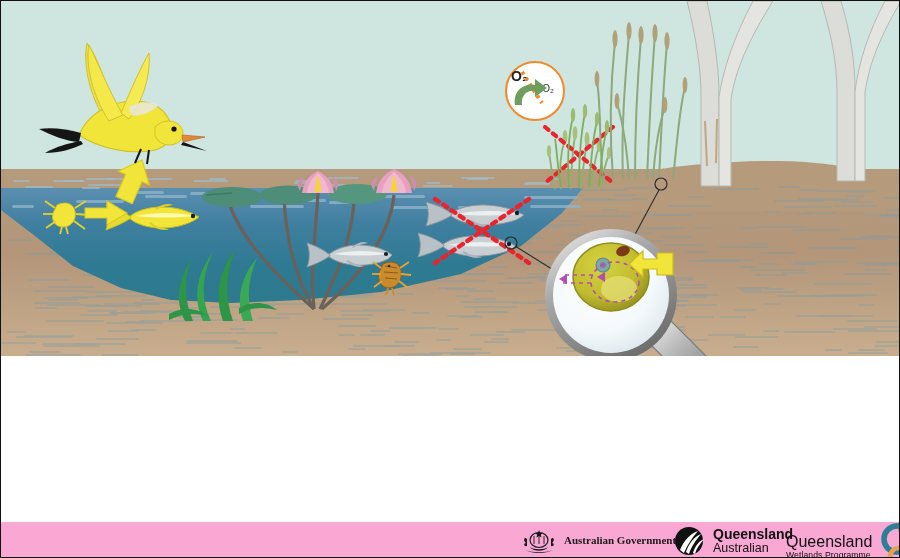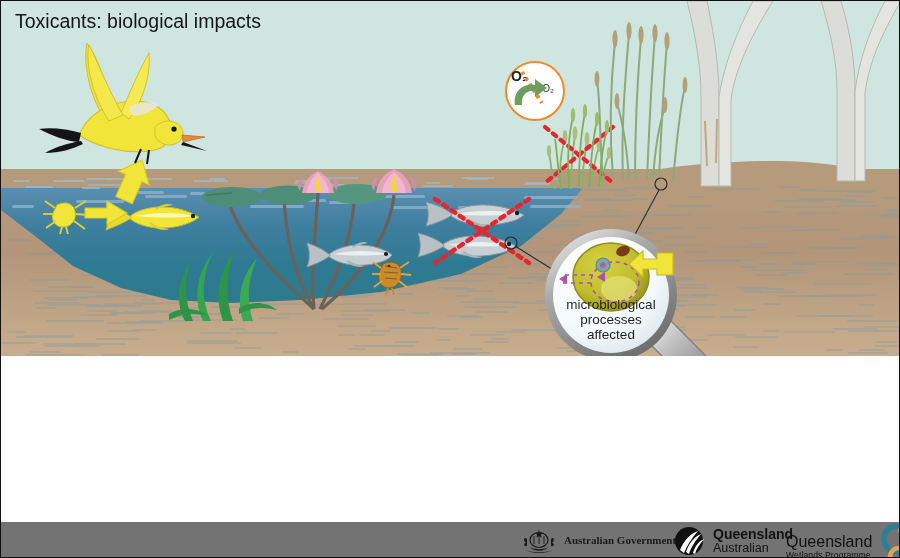--- a/index.html
+++ b/index.html
@@ -32,21 +32,21 @@
 
   
   .legend-panel{position:absolute;left:0;top:355px;width:900px;height:166px;background:#fff;}
 
   
   .o2circ{position:absolute;border:2.2px solid #ef8b2c;border-radius:50%;background:#fff;}
   .o2circ .lblO{position:absolute;font-weight:700;color:#222;}
   .o2circ .lblC{position:absolute;color:#333;}
 
   
-  .footer{position:absolute;left:0;top:521px;width:900px;height:36px;background:#737373;}
+  .footer{position:absolute;left:0;top:521px;width:900px;height:36px;background:#f9a8d4;}
   .logo{position:absolute;display:flex;align-items:center;gap:7px;}
   .logo-txt{line-height:1.05;}
   .lg1{font-family:"Liberation Serif",serif;font-weight:700;font-size:11px;color:#1a1a1a;}
   .lg2a{font-family:"Liberation Sans",sans-serif;font-weight:700;font-size:14px;color:#111;}
   .lg2b{font-family:"Liberation Sans",sans-serif;font-size:12.5px;color:#111;}
   .lg3a{font-family:"Liberation Sans",sans-serif;font-size:16px;color:#111;}
   .lg3b{font-family:"Liberation Sans",sans-serif;font-size:8.6px;color:#111;letter-spacing:.1px;}
 
   .title{position:absolute;left:14px;top:9px;font-size:19.5px;color:#151515;}
   .mag-text{position:absolute;text-align:center;font-size:13.5px;color:#1f1f1f;
@@ -806,27 +806,21 @@
         <path d="M28 46 L-4 46"></path>
           <path d="M30 38 L-2 38"></path>
       </g>
       <path d="M-4 42 L4 37 L4 47 Z" fill="#b04fb0"></path>
       <path d="M34 40 L42 35 L42 45 Z" fill="#b04fb0"></path>
 
       <g transform="translate(66,10)">
         <path d="M28 6 L44 6 L44 28 L28 28 L28 22 L14 22 L14 30 L0 17 L14 4 L14 12 L28 12 Z" fill="#f2e53a" stroke="#c9bb1e" stroke-width="1.2"></path>
       </g>
     </svg>
-    <div class="mag-text" style="left:545px;top:296px;">
-      <div>microbiological</div>
-      <div>processes</div>
-      <div>affected</div>
-    </div>
-
-    <div class="title">Toxicants: biological impacts</div>
+
   </div>
 
   <div class="legend-panel">
 
     
 
     
     
 
     

